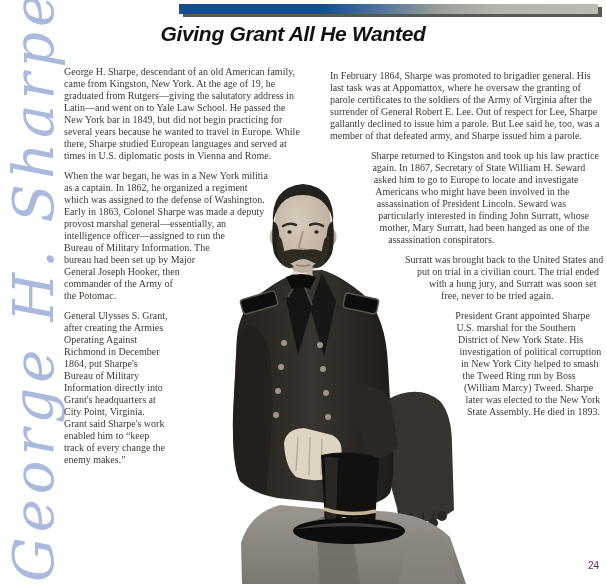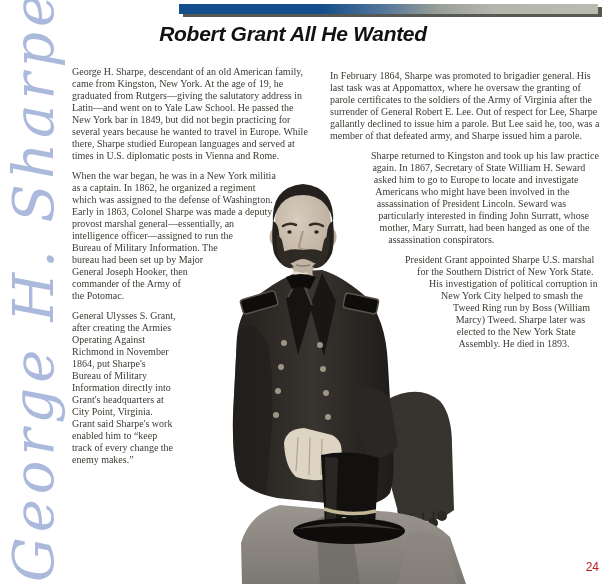--- a/index.html
+++ b/index.html
@@ -21,59 +21,60 @@
     position:absolute; left:6px; top:582px; width:578px;
     transform:rotate(-90deg); transform-origin:0 0;
     font-family:"DejaVu Serif", serif; font-style:italic;
     font-size:56px; letter-spacing:5px; color:#aab9dc; white-space:nowrap;
     line-height:1;
   }
   .col {
     position:absolute; font-size:10px; line-height:12px; color:#3e3a34;
     text-align:left;
   }
-  .left-col  { left:72px;  top:66px; width:240px; }
+  .left-col  { left:64px;  top:66px; width:240px; }
   .right-col { left:330px; top:70px; width:277px; }
   .col p { margin:0 0 8px 0; }
   .spacer-r {
     float:right; width:135px; height:290px;
     shape-outside:polygon(100% 0%, 79% 0%, 78% 20%, 41% 32%, 7% 45%, 0% 60%, 0% 100%, 100% 100%);
     shape-margin:5px;
   }
   .spacer-l {
     float:left; width:150px; height:350px;
     shape-outside:polygon(0% 0%, 23% 0%, 30% 25%, 45% 33%, 80% 48%, 81% 53%, 95% 100%, 0% 100%);
     shape-margin:5px;
   }
   .photo { position:absolute; left:228px; top:175px; width:245px; height:409px; }
   .page-number {
     position:absolute; right:8px; top:560px;
-    font-family:"Liberation Sans", sans-serif; font-size:12px; color:#b91c1c;
+    font-family:"Liberation Sans", sans-serif; font-size:10px; color:#701a75;
   }
 </style>
 </head>
 <body>
 
 <div class="top-bar"></div>
 
-<div class="page-title">Robert Grant All He Wanted</div>
+<div class="page-title">Giving Grant All He Wanted</div>
 
 <div class="vertical-name">George H. Sharpe</div>
 
 <div class="col left-col">
   <p>George H. Sharpe, descendant of an old American family, came from Kingston, New York. At the age of 19, he graduated from Rutgers—giving the salutatory address in Latin—and went on to Yale Law School. He passed the New York bar in 1849, but did not begin practicing for several years because he wanted to travel in Europe. While there, Sharpe studied European languages and served at times in U.S. diplomatic posts in Vienna and Rome.</p>
   <div class="spacer-r"></div>
   <p>When the war began, he was in a New York militia as a captain. In 1862, he organized a regiment which was assigned to the defense of Washington. Early in 1863, Colonel Sharpe was made a deputy provost marshal general—essentially, an intelligence officer—assigned to run the Bureau of Military Information. The bureau had been set up by Major General Joseph Hooker, then commander of the Army of the Potomac.</p>
-  <p>General Ulysses S. Grant, after creating the Armies Operating Against Richmond in November 1864, put Sharpe's Bureau of Military Information directly into Grant's headquarters at City Point, Virginia. Grant said Sharpe's work enabled him to “keep track of every change the enemy makes.”</p>
+  <p>General Ulysses S. Grant, after creating the Armies Operating Against Richmond in December 1864, put Sharpe's Bureau of Military Information directly into Grant's headquarters at City Point, Virginia. Grant said Sharpe's work enabled him to “keep track of every change the enemy makes.”</p>
 </div>
 
 <div class="col right-col">
   <p>In February 1864, Sharpe was promoted to brigadier general. His last task was at Appomattox, where he oversaw the granting of parole certificates to the soldiers of the Army of Virginia after the surrender of General Robert E. Lee.  Out of respect for Lee, Sharpe gallantly declined to issue him a parole. But Lee said he, too, was a member of that defeated army, and Sharpe issued him a parole.</p>
   <div class="spacer-l"></div>
   <p>Sharpe returned to Kingston and took up his law practice again. In 1867, Secretary of State William H. Seward asked him to go to Europe to locate and investigate Americans who might have been involved in the assassination of President Lincoln. Seward was particularly interested in finding John Surratt, whose mother, Mary Surratt, had been hanged as one of the assassination conspirators.</p>
+  <p>Surratt was brought back to the United States and put on trial in a civilian court. The trial ended with a hung jury, and Surratt was soon set free, never to be tried again.</p>
   <p>President Grant appointed Sharpe U.S. marshal for the Southern District of New York State. His investigation of political corruption in New York City helped to smash the Tweed Ring run by Boss (William Marcy) Tweed. Sharpe later was elected to the New York State Assembly. He died in 1893.</p>
 </div>
 
 <svg class="photo" viewBox="0 0 245 409" xmlns="http://www.w3.org/2000/svg" aria-hidden="true">
   <defs>
     <linearGradient id="coatG" x1="0" y1="0" x2="1" y2="0">
       <stop offset="0" stop-color="#23201d"></stop>
         <stop offset="0.5" stop-color="#38342f"></stop>
         <stop offset="1" stop-color="#1e1b19"></stop>
     </linearGradient>

